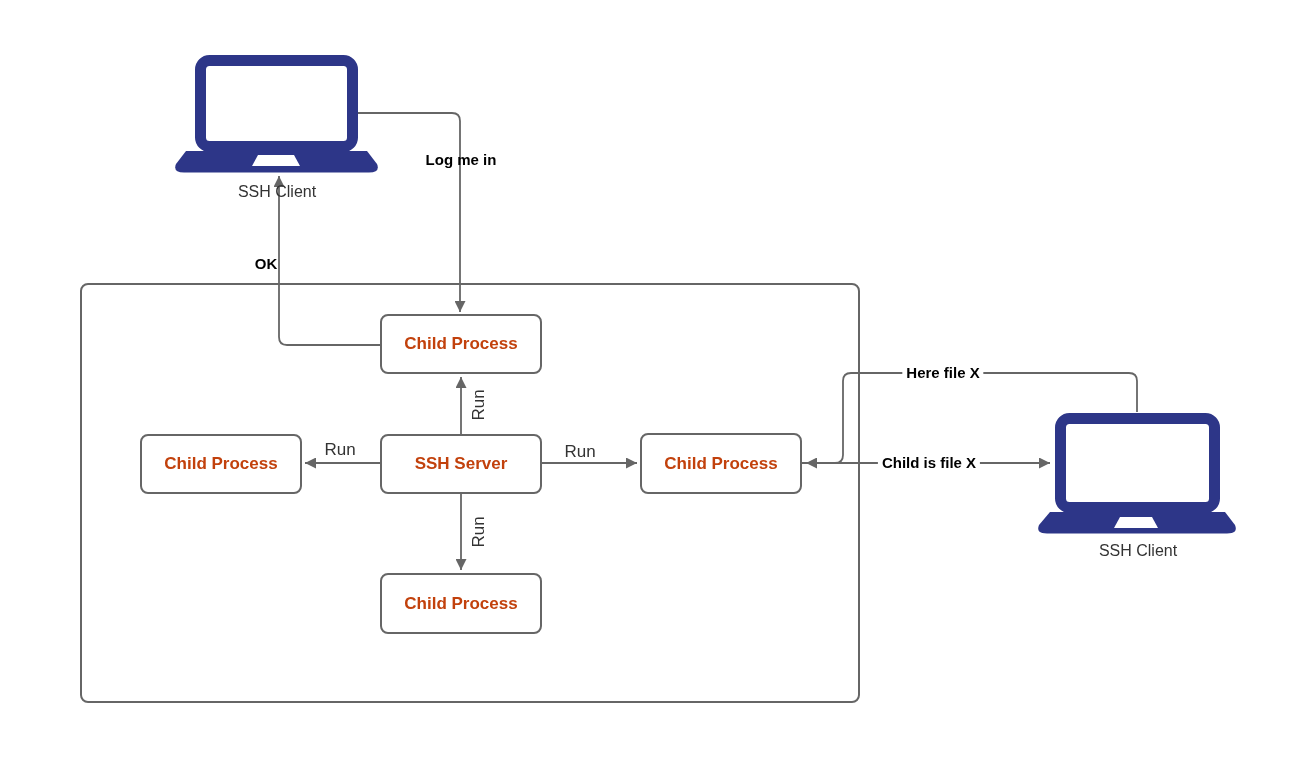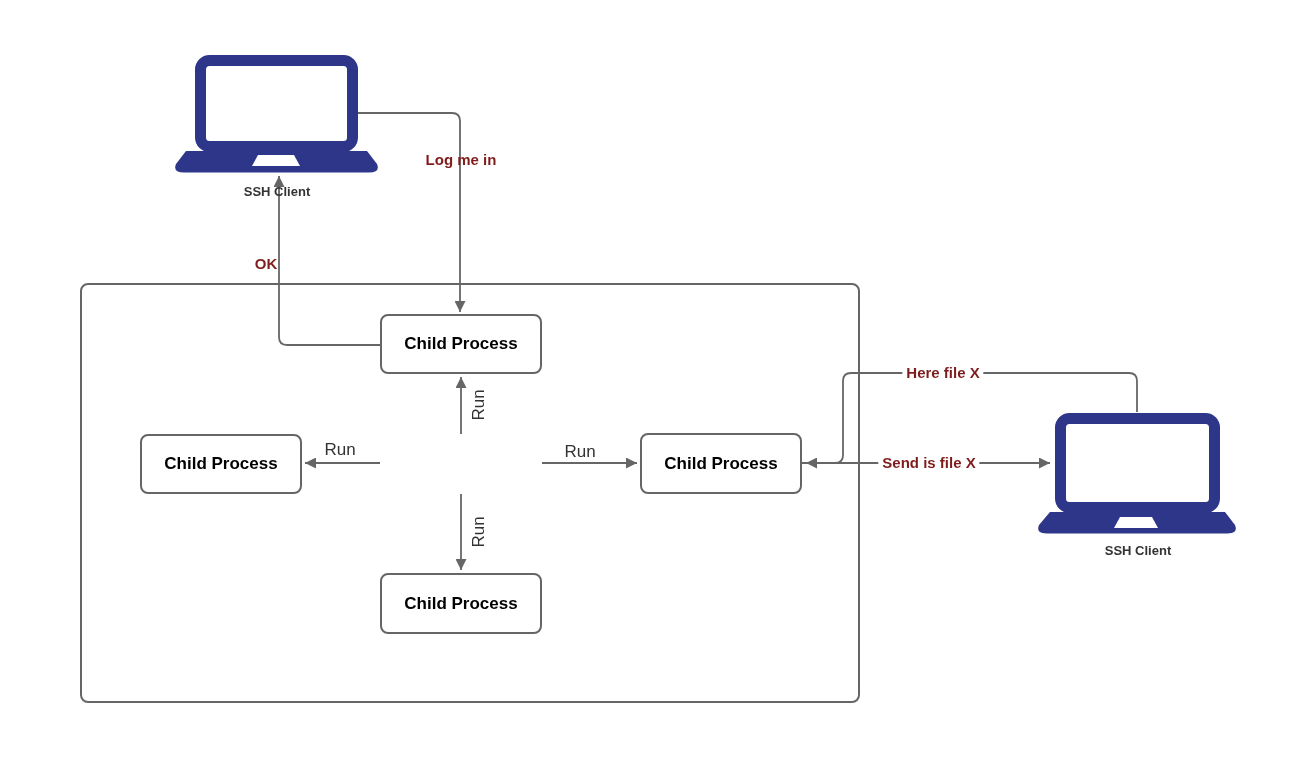--- a/index.html
+++ b/index.html
@@ -5,36 +5,36 @@
   html,body{margin:0;padding:0;background:#ffffff;}
   .canvas{
     position:relative;width:1312px;height:759px;background:#ffffff;overflow:hidden;
     font-family:"Liberation Sans", sans-serif;color:#333333;
   }
   .layer{position:absolute;left:0;top:0;}
   .node{
     position:absolute;box-sizing:border-box;background:#ffffff;
     border:2px solid #666666;border-radius:8px;
     display:flex;align-items:center;justify-content:center;
-    font-size:17px;font-weight:bold;color:#000000;white-space:nowrap;
+    font-size:17px;font-weight:bold;color:#c2410c;white-space:nowrap;
     z-index:3;
   }
   .group-box{
     position:absolute;box-sizing:border-box;background:transparent;
     border:2px solid #666666;border-radius:8px;z-index:1;
   }
   .elabel{
     position:absolute;transform:translate(-50%,-50%);
     white-space:nowrap;z-index:4;line-height:1.15;
   }
-  .bold15{font-size:15px;font-weight:bold;color:#7f1d1d;}
+  .bold15{font-size:15px;font-weight:bold;color:#000000;}
   .run{font-size:17px;font-weight:normal;color:#333333;}
   .vrun{transform:translate(-50%,-50%) rotate(-90deg);}
   .chip{background:#ffffff;padding:0 4px;}
-  .clabel{font-size:13px;font-weight:bold;color:#333333;}
+  .clabel{font-size:16px;font-weight:normal;color:#333333;}
   svg{display:block;}
 </style>
 </head>
 <body>
 
 <div class="canvas">
 
   <svg class="layer" width="1312" height="759" viewBox="0 0 1312 759">
     <defs>
       <marker id="arw" viewBox="0 0 10 10" refX="10" refY="5" markerWidth="13" markerHeight="11" markerUnits="userSpaceOnUse" orient="auto-start-reverse">
@@ -65,38 +65,39 @@
       <path d="M 1120 517 H 1152 L 1158 528 H 1114 Z" fill="#ffffff"></path>
     </g>
   </svg>
 
   <div class="group-box" style="left:80px;top:283px;width:780px;height:420px;"></div>
 
   <div class="node" style="left:380px;top:314px;width:162px;height:60px;">Child Process</div>
 
   <div class="node" style="left:140px;top:434px;width:162px;height:60px;">Child Process</div>
 
+  <div class="node" style="left:380px;top:434px;width:162px;height:60px;">SSH Server</div>
 
   <div class="node" style="left:640px;top:433px;width:162px;height:61px;">Child Process</div>
 
   <div class="node" style="left:380px;top:573px;width:162px;height:61px;">Child Process</div>
 
   <div class="elabel bold15" style="left:461px;top:160px;">Log me in</div>
 
   <div class="elabel bold15" style="left:266px;top:264px;">OK</div>
 
   <div class="elabel run" style="left:340px;top:450px;">Run</div>
 
   <div class="elabel run" style="left:580px;top:452px;">Run</div>
 
   <div class="elabel run vrun" style="left:479px;top:405px;">Run</div>
 
   <div class="elabel run vrun" style="left:479px;top:532px;">Run</div>
 
   <div class="elabel bold15 chip" style="left:943px;top:373px;">Here file X</div>
 
-  <div class="elabel bold15 chip" style="left:929px;top:463px;">Send is file X</div>
+  <div class="elabel bold15 chip" style="left:929px;top:463px;">Child is file X</div>
 
   <div class="elabel clabel" style="left:277px;top:192px;">SSH Client</div>
 
   <div class="elabel clabel" style="left:1138px;top:551px;">SSH Client</div>
 
 </div>
 
 </body></html>

